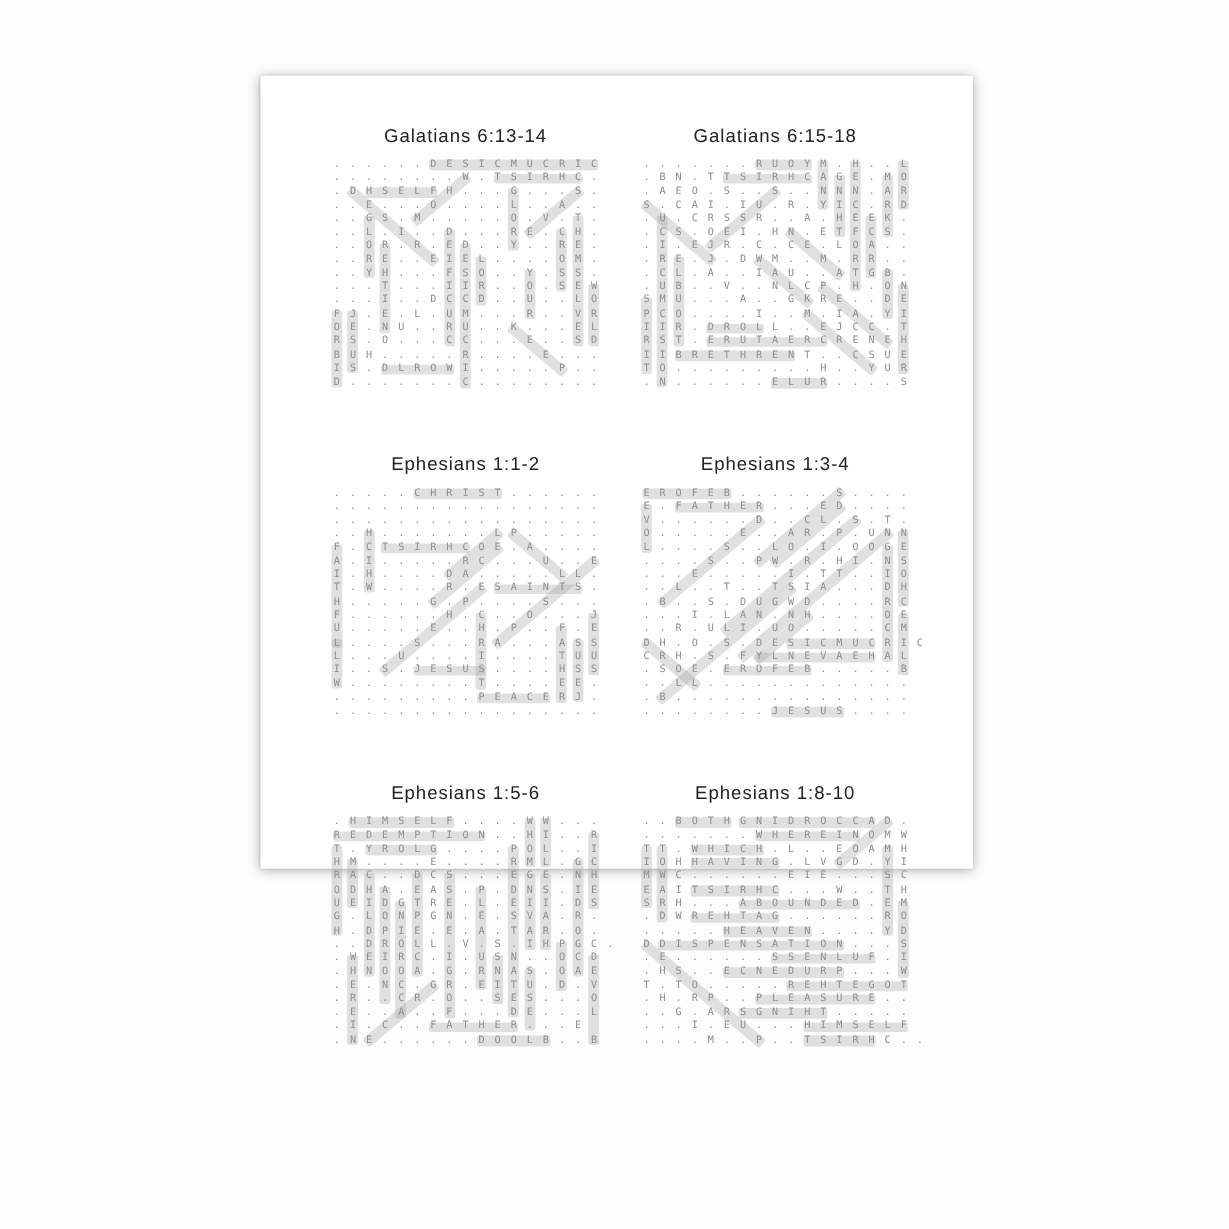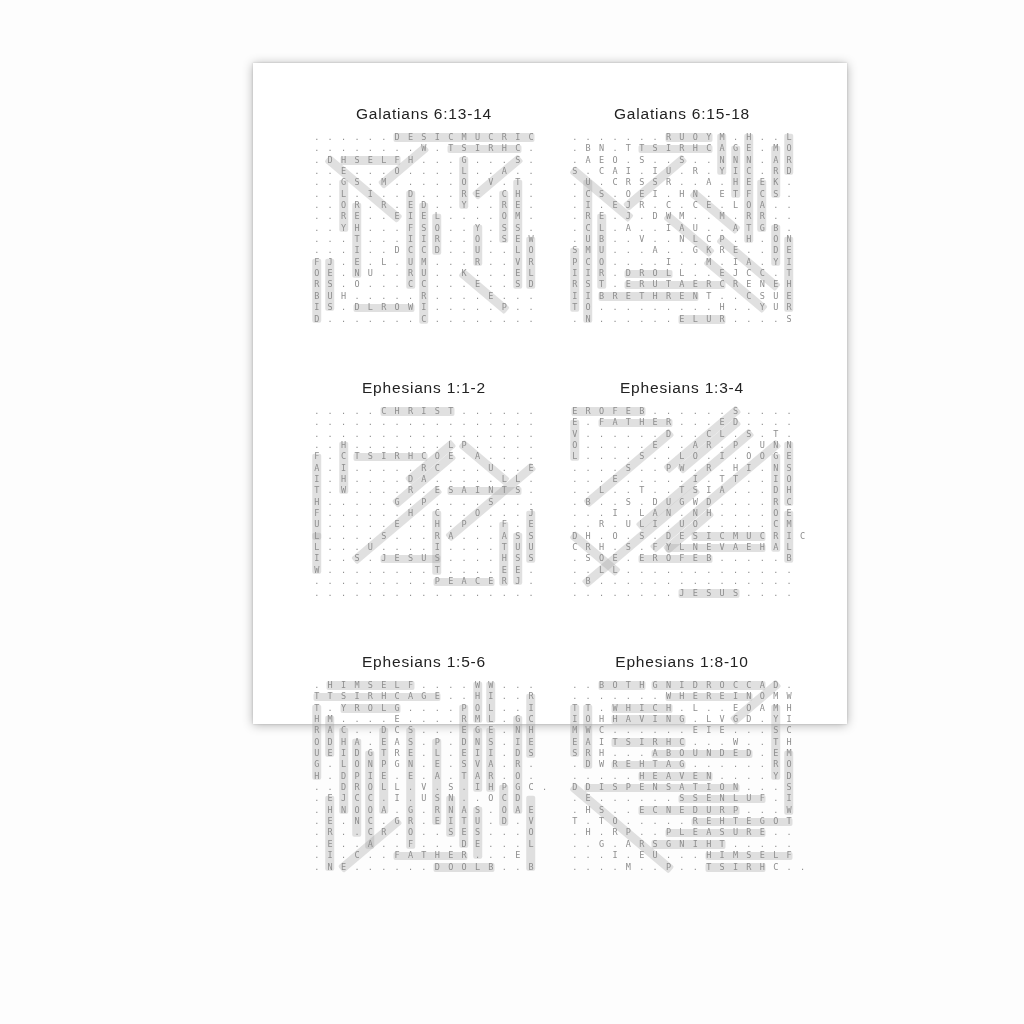--- a/index.html
+++ b/index.html
@@ -12,21 +12,20 @@
     overflow: hidden;
   }
   .page {
     position: absolute;
     left: 217px;
     top: 63px;
     width: 594px;
     height: 661px;
     background: #ffffff;
     box-shadow: 0 1px 10px rgba(0,0,0,0.30), 0 0 2px rgba(0,0,0,0.18);
-    margin-left: 36px;
   }
   .content {
     position: absolute;
     left: 57px;
     top: 42px;
     display: grid;
     grid-template-columns: 228px 228px;
     column-gap: 30px;
     row-gap: 53px;
   }
@@ -265,30 +264,30 @@
           <div class="stroke" style="left: 167.625px; top: 46.825px; width: 63.75px; transform-origin: 0px 50%; transform: rotate(1.5708rad) translateX(-3.5px);"></div>
           <div class="stroke" style="left: 167.625px; top: 126.275px; width: 52.4px; transform-origin: 0px 50%; transform: rotate(1.5708rad) translateX(-3.5px);"></div>
           <div class="stroke" style="left: 181.035px; top: 1.425px; width: 41.05px; transform-origin: 0px 50%; transform: rotate(1.5708rad) translateX(-3.5px);"></div>
           <div class="stroke" style="left: 181.035px; top: 46.825px; width: 63.75px; transform-origin: 0px 50%; transform: rotate(1.5708rad) translateX(-3.5px);"></div>
           <div class="stroke" style="left: 194.445px; top: 103.575px; width: 41.05px; transform-origin: 0px 50%; transform: rotate(1.5708rad) translateX(-3.5px);"></div>
           <div class="stroke" style="left: 207.855px; top: 35.475px; width: 97.8px; transform-origin: 0px 50%; transform: rotate(1.5708rad) translateX(-3.5px);"></div>
           <div class="stroke" style="left: 221.265px; top: 12.775px; width: 63.75px; transform-origin: 0px 50%; transform: rotate(1.5708rad) translateX(-3.5px);"></div>
           <div class="stroke" style="left: 221.265px; top: 114.925px; width: 75.1px; transform-origin: 0px 50%; transform: rotate(1.5708rad) translateX(-3.5px);"></div>
           <div class="stroke" style="left: 87.165px; top: 137.625px; width: 77.2738px; transform-origin: 0px 50%; transform: rotate(2.4392rad) translateX(-3.5px);"></div>
           <div class="wsrow">.HIMSELF....WW...</div>
-          <div class="wsrow">TTSIRHCAGE..HI..R</div>
+          <div class="wsrow">REDEMPTION..HI..R</div>
           <div class="wsrow">T.YROLG....POL..I</div>
           <div class="wsrow">HM....E....RML.GC</div>
           <div class="wsrow">RAC..DCS...EGE.NH</div>
           <div class="wsrow">ODHA.EAS.P.DNS.IE</div>
           <div class="wsrow">UEIDGTRE.L.EII.DS</div>
           <div class="wsrow">G.LONPGN.E.SVA.R.</div>
           <div class="wsrow">H.DPIE.E.A.TAR.O.</div>
           <div class="wsrow">..DROLL.V.S.IHPGC.</div>
-          <div class="wsrow">.EJCC.I.USN..OCD</div>
+          <div class="wsrow">.WEIRC.I.USN..OCD</div>
           <div class="wsrow">.HNOOA.G.RNAS.OAE</div>
           <div class="wsrow">.E.NC.GR.EITU.D.V</div>
           <div class="wsrow">.R..CR.O..SES...O</div>
           <div class="wsrow">.E..A..F...DE...L</div>
           <div class="wsrow">.I.C..FATHER...E</div>
           <div class="wsrow">.NE......DOOLB..B</div>
         </div>
     </section>
 
     <section class="puzzle">

